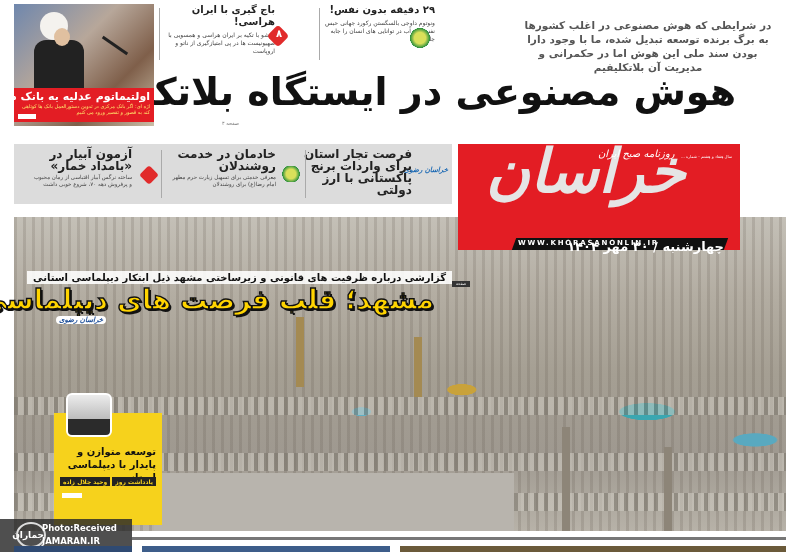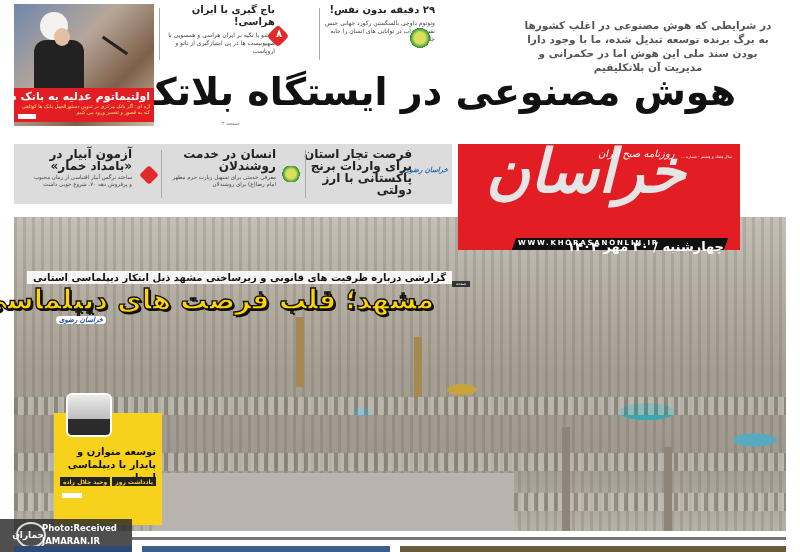--- a/index.html
+++ b/index.html
@@ -133,21 +133,21 @@
 </div>
 
 <div class="grey-bar">
   <div class="gb-logo">خراسان رضوی</div>
   <div class="gb-item gb-1">
     <div class="g-title">فرصت تجار استان برای واردات برنج پاکستانی با ارز دولتی</div>
   </div>
   <div class="gb-sep" style="right:146px"></div>
   <div class="gb-ic-calm"></div>
   <div class="gb-item gb-2">
-    <div class="g-title">انسان در خدمت روشندلان</div>
+    <div class="g-title">خادمان در خدمت روشندلان</div>
     <div class="g-body">معرفی خدمتی برای تسهیل زیارت حرم مطهر امام رضا(ع) برای روشندلان</div>
   </div>
   <div class="gb-sep" style="right:290px"></div>
   <div class="gb-ic-red"></div>
   <div class="gb-item gb-3">
     <div class="g-title">آزمون آبیار در «بامداد خمار»</div>
     <div class="g-body">ساخته نرگس آبیار اقتباسی از رمان محبوب و پرفروش دهه ۷۰، شروع خوبی داشت</div>
   </div>
 </div>
 

